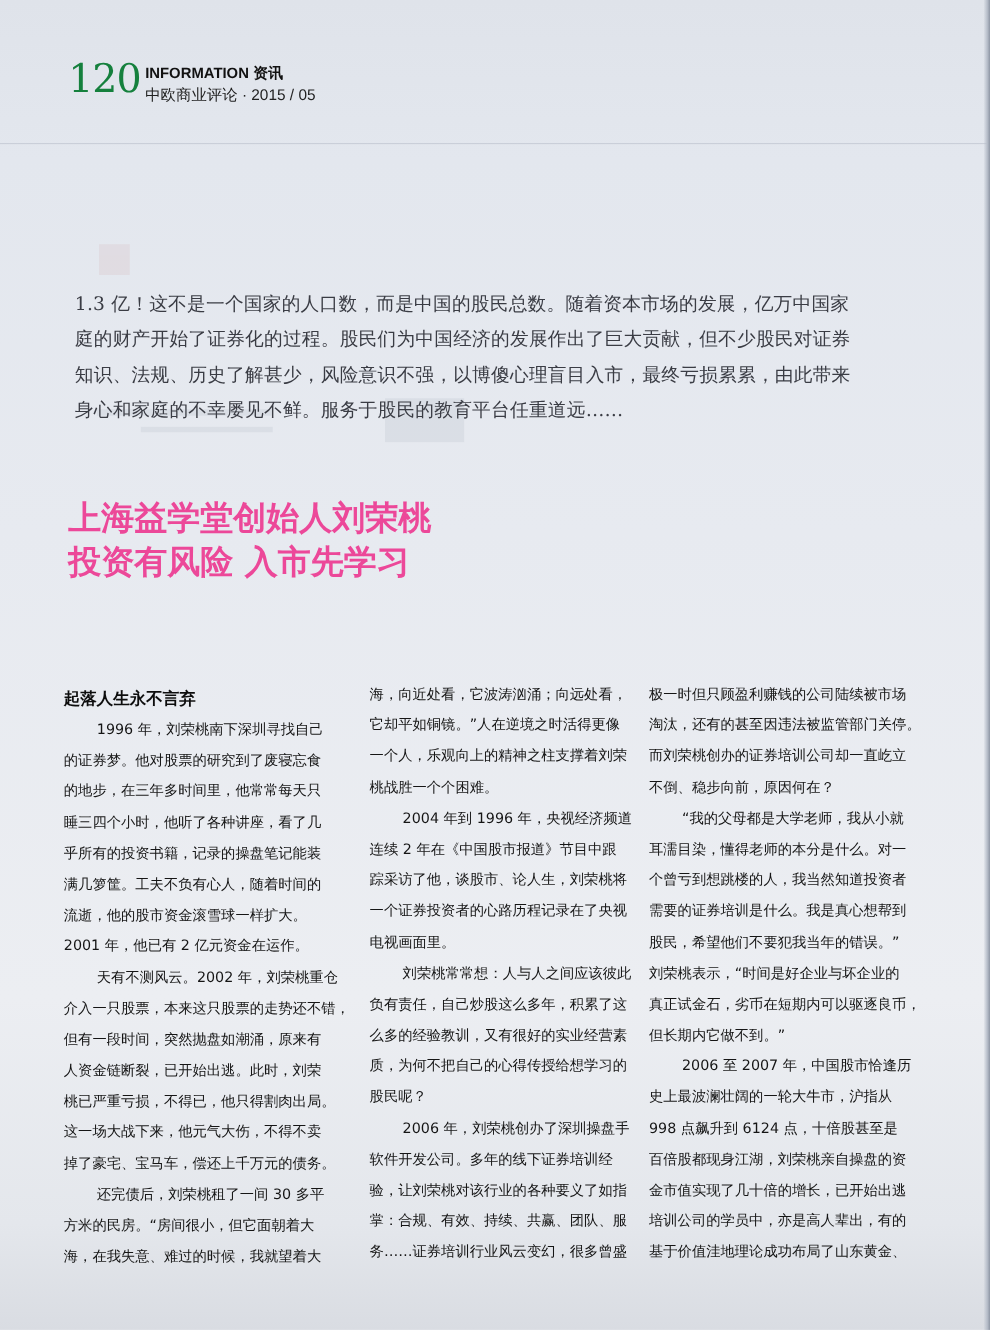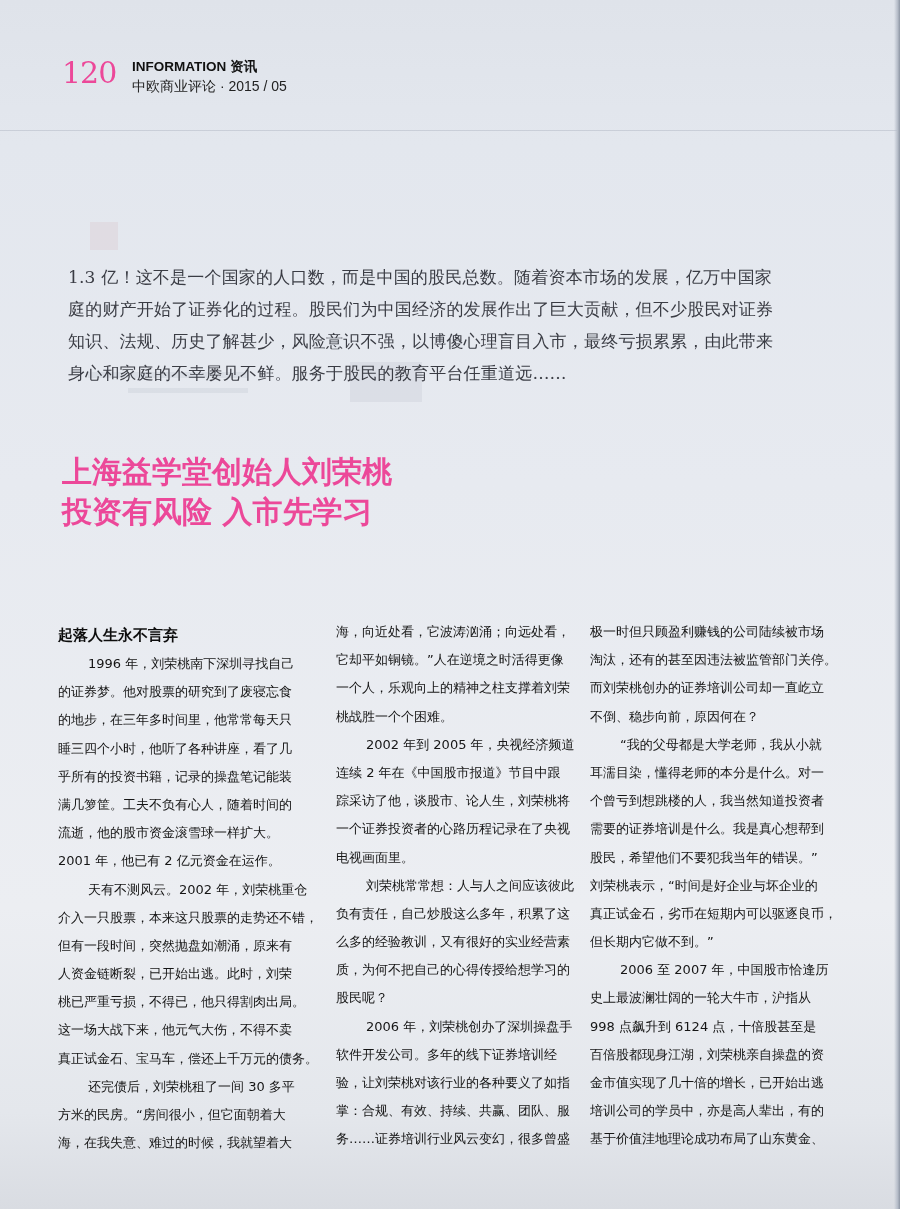--- a/index.html
+++ b/index.html
@@ -20,21 +20,21 @@
   .showthrough {
     position: absolute; left: 88px; top: 140px; width: 790px; height: 280px;
     opacity: 0.12; pointer-events: none;
   }
   .showthrough .blk { position: absolute; background: #8a94a6; }
 
   .header { position: absolute; left: 62px; top: 58px; }
   .page-num {
     position: absolute; left: 0; top: 0;
     font-family: "DejaVu Serif", "Liberation Serif", serif;
-    font-size: 30px; line-height: 30px; color: #ec4899; letter-spacing: -1px;
+    font-size: 36px; line-height: 30px; color: #15803d; letter-spacing: -1px;
   }
   .section-label {
     position: absolute; left: 70px; top: 0; white-space: nowrap;
     font-family: "Liberation Sans", sans-serif; font-weight: bold; font-size: 13.5px; color: #111;
   }
   .section-label .cn { margin-left: 4px; }
   .mag-line {
     position: absolute; left: 70px; top: 20px; white-space: nowrap;
     font-family: "Liberation Sans", sans-serif; font-size: 14px; color: #222;
   }
@@ -111,33 +111,33 @@
       <span class="ln">乎所有的投资书籍，记录的操盘笔记能装</span>
       <span class="ln">满几箩筐。工夫不负有心人，随着时间的</span>
       <span class="ln">流逝，他的股市资金滚雪球一样扩大。</span>
       <span class="ln">2001 年，他已有 2 亿元资金在运作。</span>
       <span class="ln ind">天有不测风云。2002 年，刘荣桃重仓</span>
       <span class="ln">介入一只股票，本来这只股票的走势还不错，</span>
       <span class="ln">但有一段时间，突然抛盘如潮涌，原来有</span>
       <span class="ln">人资金链断裂，已开始出逃。此时，刘荣</span>
       <span class="ln">桃已严重亏损，不得已，他只得割肉出局。</span>
       <span class="ln">这一场大战下来，他元气大伤，不得不卖</span>
-      <span class="ln">真正试金石、宝马车，偿还上千万元的债务。</span>
+      <span class="ln">掉了豪宅、宝马车，偿还上千万元的债务。</span>
       <span class="ln ind">还完债后，刘荣桃租了一间 30 多平</span>
       <span class="ln">方米的民房。“房间很小，但它面朝着大</span>
       <span class="ln">海，在我失意、难过的时候，我就望着大</span>
     </div>
 </div>
 <div class="col col-2" style="top:618px;">
   <div>
       <span class="ln">海，向近处看，它波涛汹涌；向远处看，</span>
       <span class="ln">它却平如铜镜。”人在逆境之时活得更像</span>
       <span class="ln">一个人，乐观向上的精神之柱支撑着刘荣</span>
       <span class="ln">桃战胜一个个困难。</span>
-      <span class="ln ind">2002 年到 2005 年，央视经济频道</span>
+      <span class="ln ind">2004 年到 1996 年，央视经济频道</span>
       <span class="ln">连续 2 年在《中国股市报道》节目中跟</span>
       <span class="ln">踪采访了他，谈股市、论人生，刘荣桃将</span>
       <span class="ln">一个证券投资者的心路历程记录在了央视</span>
       <span class="ln">电视画面里。</span>
       <span class="ln ind">刘荣桃常常想：人与人之间应该彼此</span>
       <span class="ln">负有责任，自己炒股这么多年，积累了这</span>
       <span class="ln">么多的经验教训，又有很好的实业经营素</span>
       <span class="ln">质，为何不把自己的心得传授给想学习的</span>
       <span class="ln">股民呢？</span>
       <span class="ln ind">2006 年，刘荣桃创办了深圳操盘手</span>

